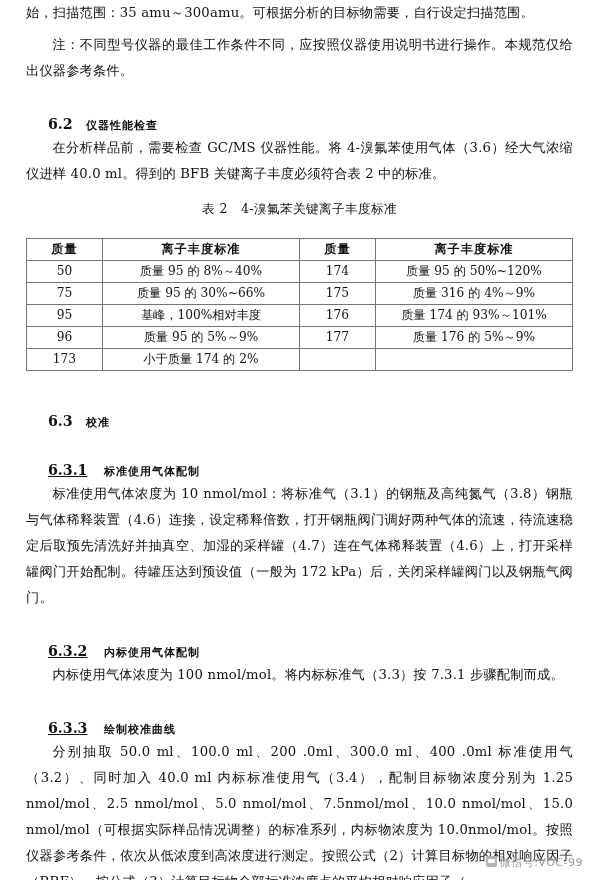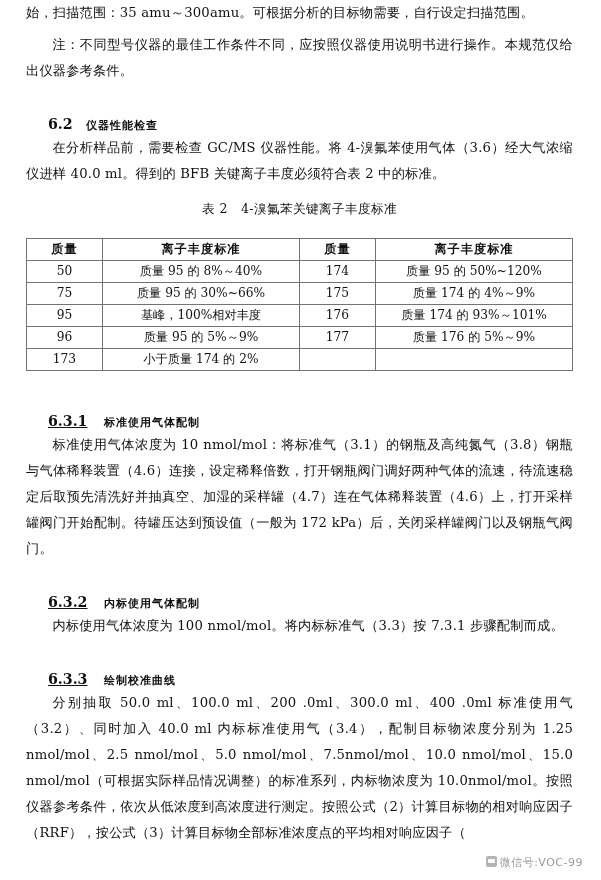--- a/index.html
+++ b/index.html
@@ -150,21 +150,21 @@
       <tr>
         <td class="c1">50</td>
         <td class="c2">质量 95 的 8%～40%</td>
         <td class="c3">174</td>
         <td class="c4">质量 95 的 50%~120%</td>
       </tr>
       <tr>
         <td class="c1">75</td>
         <td class="c2">质量 95 的 30%~66%</td>
         <td class="c3">175</td>
-        <td class="c4">质量 174 的 4%～9%</td>
+        <td class="c4">质量 316 的 4%～9%</td>
       </tr>
       <tr>
         <td class="c1">95</td>
         <td class="c2">基峰，100%相对丰度</td>
         <td class="c3">176</td>
         <td class="c4">质量 174 的 93%～101%</td>
       </tr>
       <tr>
         <td class="c1">96</td>
         <td class="c2">质量 95 的 5%～9%</td>
@@ -175,20 +175,24 @@
         <td class="c1">173</td>
         <td class="c2">小于质量 174 的 2%</td>
         <td class="c3"></td>
         <td class="c4"></td>
       </tr>
     </tbody>
   </table>
 
   <div class="spacer-md"></div>
 
+  <div class="sec-wrap">
+    <span class="sec-num">6.3</span>
+    <span class="sec-title">校准</span>
+  </div>
 
   <div class="sec-wrap">
     <span class="sec-num wide">6.3.1</span>
     <span class="sec-title">标准使用气体配制</span>
   </div>
 
   <p class="indent">标准使用气体浓度为 10 nmol/mol：将标准气（3.1）的钢瓶及高纯氮气（3.8）钢瓶与气体稀释装置（4.6）连接，设定稀释倍数，打开钢瓶阀门调好两种气体的流速，待流速稳定后取预先清洗好并抽真空、加湿的采样罐（4.7）连在气体稀释装置（4.6）上，打开采样罐阀门开始配制。待罐压达到预设值（一般为 172 kPa）后，关闭采样罐阀门以及钢瓶气阀门。</p>
 
   <div class="sec-wrap">
     <span class="sec-num wide">6.3.2</span>

